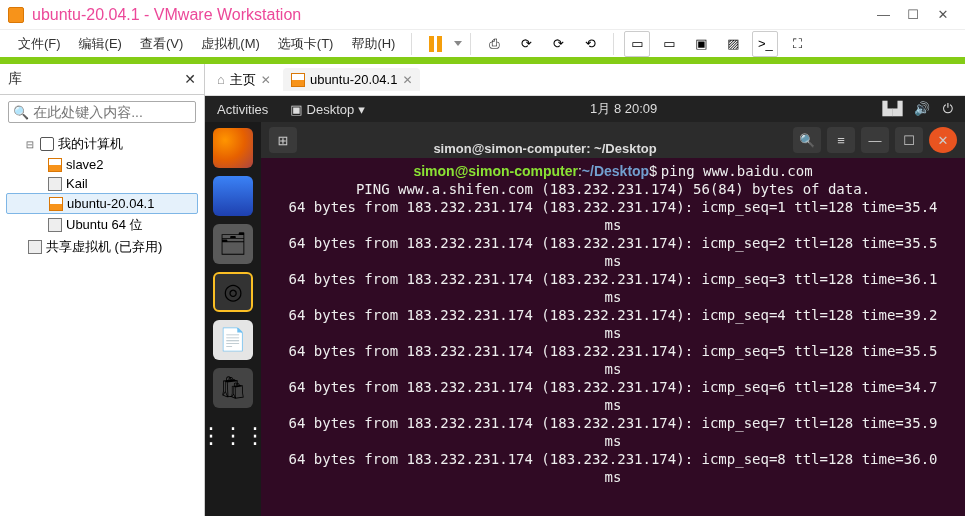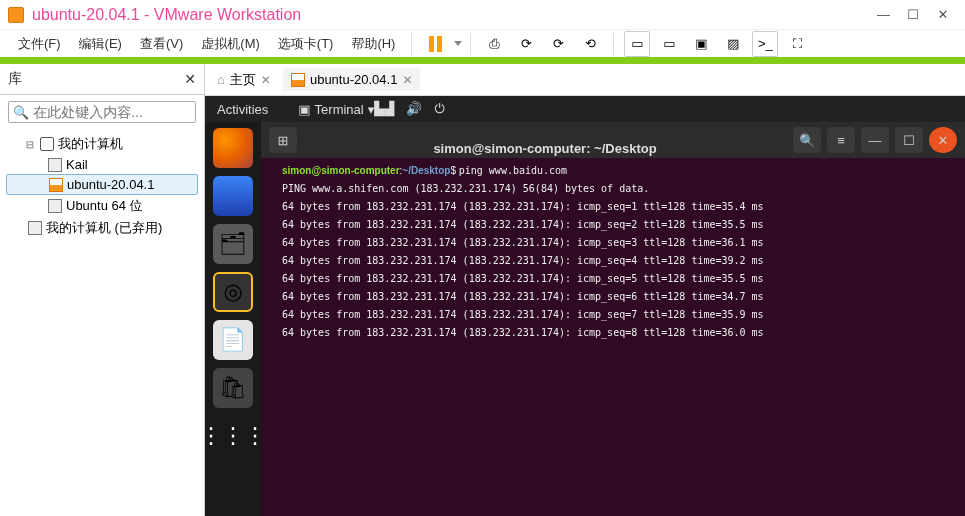--- a/index.html
+++ b/index.html
@@ -44,21 +44,21 @@
 .content { flex: 1; display: flex; flex-direction: column; background: #fff; }
 .tabs { height: 32px; display: flex; align-items: center; padding-left: 4px; border-bottom: 1px solid #ddd; gap: 4px; }
 .tab { display: flex; align-items: center; gap: 5px; padding: 4px 8px; border-radius: 4px 4px 0 0; font-size: 13px; cursor: pointer; }
 .tab .home-ico { color: #888; }
 .tab .vm-ico { width: 14px; height: 14px; background: linear-gradient(#fff 50%, #f7931a 50%); border: 1px solid #d97706; }
 .tab .close-x { color: #888; font-size: 12px; cursor: pointer; }
 .tab.active { background: #f3f3f3; font-weight: 500; }
 
 .guest { flex: 1; background: #1e1e1e; display: flex; flex-direction: column; }
 .topbar { height: 26px; background: #222; color: #ddd; display: flex; align-items: center; padding: 0 12px; font-size: 13px; }
-.topbar .activities { margin-right: 30px; }
+.topbar .activities { margin-right: 22px; }
 .topbar .app { display: flex; align-items: center; gap: 4px; }
 .topbar .clock { flex: 1; text-align: center; }
 .topbar .tray { display: flex; gap: 12px; }
 
 .guest-body { flex: 1; display: flex; }
 .dock { width: 56px; background: #1a1a1a; display: flex; flex-direction: column; align-items: center; padding-top: 6px; gap: 8px; }
 .dock-item { width: 40px; height: 40px; border-radius: 6px; display: flex; align-items: center; justify-content: center; font-size: 22px; cursor: pointer; }
 .ff { background: radial-gradient(circle at 30% 30%, #ff9500, #e66000, #a44); }
 .tb { background: linear-gradient(#3b82f6, #1e40af); }
 .files { background: #5a5a5a; }
@@ -68,21 +68,21 @@
 .apps { color: #fff; }
 
 .term-area { flex: 1; display: flex; flex-direction: column; background: #300a24; }
 .term-header { height: 36px; background: #2c2c2c; display: flex; align-items: center; padding: 0 8px; gap: 6px; }
 .term-header .th-left { display: flex; gap: 4px; }
 .term-header .th-btn { width: 28px; height: 26px; border-radius: 4px; background: #3a3a3a; color: #ccc; display: flex; align-items: center; justify-content: center; font-size: 13px; cursor: pointer; }
 .term-header .th-title { flex: 1; text-align: center; color: #ddd; font-weight: 600; font-size: 13px; margin-top: 16px; }
 .term-header .th-right { display: flex; gap: 6px; align-items: center; }
 .th-close { background: #e95420 !important; border-radius: 50% !important; color: #fff; }
 
-.term-body { flex: 1; padding: 4px 21px; font-family: "DejaVu Sans Mono", "Consolas", monospace; font-size: 10px; line-height: 18px; color: #eee; overflow: hidden; white-space: pre-wrap; }
+.term-body { flex: 1; padding: 4px 21px; font-family: "DejaVu Sans Mono", "Consolas", monospace; font-size: 14px; line-height: 18px; color: #eee; overflow: hidden; white-space: pre-wrap; text-align: center; }
 .prompt-user { color: #8ae234; font-weight: bold; }
 .prompt-path { color: #729fcf; font-weight: bold; }
 .prompt-dollar { color: #eee; }
 </style>
 </head>
 <body>
 
 <div class="titlebar">
   <span class="vm-icon"></span>
   <span class="title">ubuntu-20.04.1 - VMware Workstation</span>
@@ -133,34 +133,38 @@
       <input placeholder="在此处键入内容..." style="">
       <span class="dd dd2"></span>
     </div>
     <div class="tree">
       <div class="tree-row indent1">
         <span class="tw">⊟</span>
           <span class="ico monitor"></span>
         <span>我的计算机</span>
       </div>
       <div class="tree-row indent2">
+          <span class="ico vm"></span>
+          <span>slave2</span>
+        </div>
+      <div class="tree-row indent2">
           <span class="ico folder"></span>
           <span>Kail</span>
         </div>
       <div class="tree-row indent2 selected">
           <span class="ico vm"></span>
           <span>ubuntu-20.04.1</span>
         </div>
       <div class="tree-row indent2">
           <span class="ico folder"></span>
           <span>Ubuntu 64 位</span>
         </div>
       <div class="tree-row indent1">
         <span class="ico folder"></span>
-        <span>我的计算机 (已弃用)</span>
+        <span>共享虚拟机 (已弃用)</span>
       </div>
     </div>
   </div>
 
   <div class="content">
     <div class="tabs">
       <div class="tab">
         <span class="home-ico">⌂</span>
         <span>主页</span>
         <span class="close-x">✕</span>
@@ -170,23 +174,24 @@
         <span>ubuntu-20.04.1</span>
         <span class="close-x">✕</span>
       </div>
     </div>
 
     <div class="guest">
       <div class="topbar">
         <span class="activities">Activities</span>
         <span class="app">
           <span>▣</span>
-          <span>Terminal</span>
+          <span>Desktop</span>
           <span>▾</span>
         </span>
+        <span class="clock">1月 8  20:09</span>
         <span class="tray">
           <span>▙▟</span>
           <span>🔊</span>
           <span>⏻</span>
         </span>
       </div>
 
       <div class="guest-body">
         <div class="dock">
           <div class="dock-item ff"></div>

